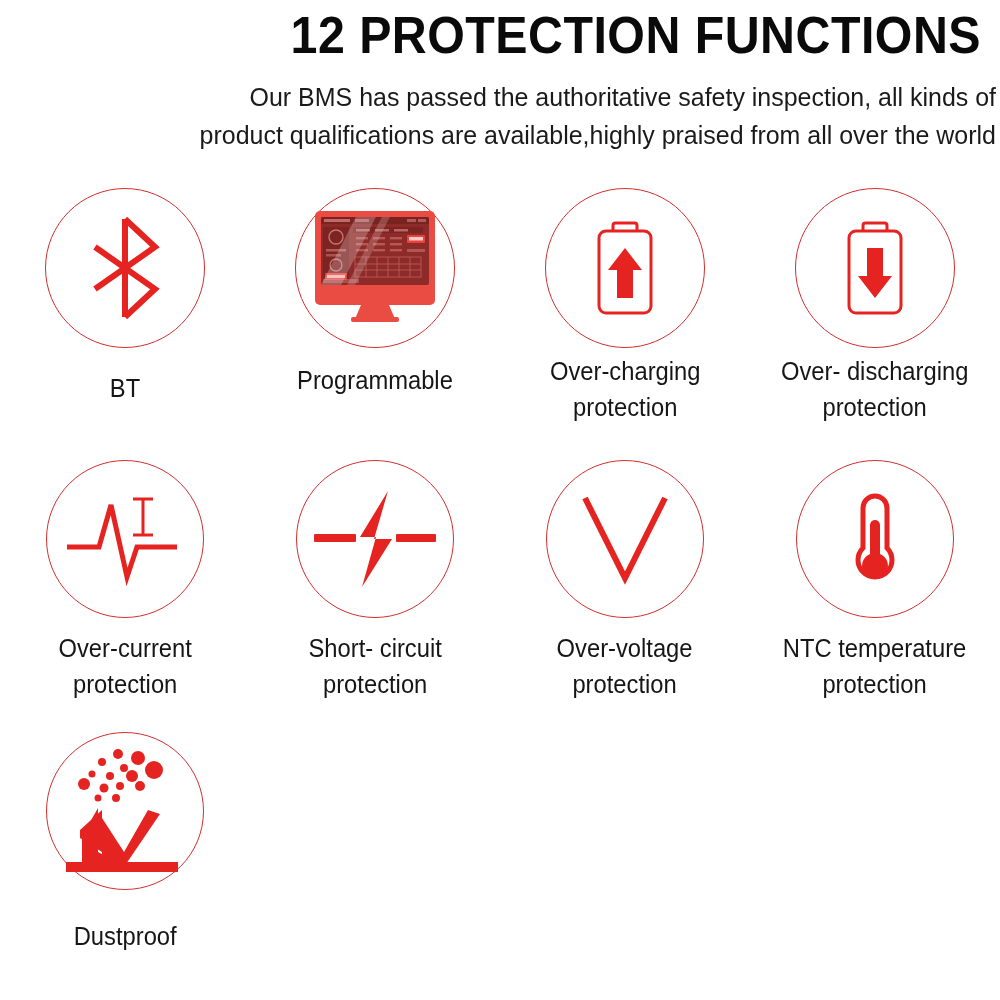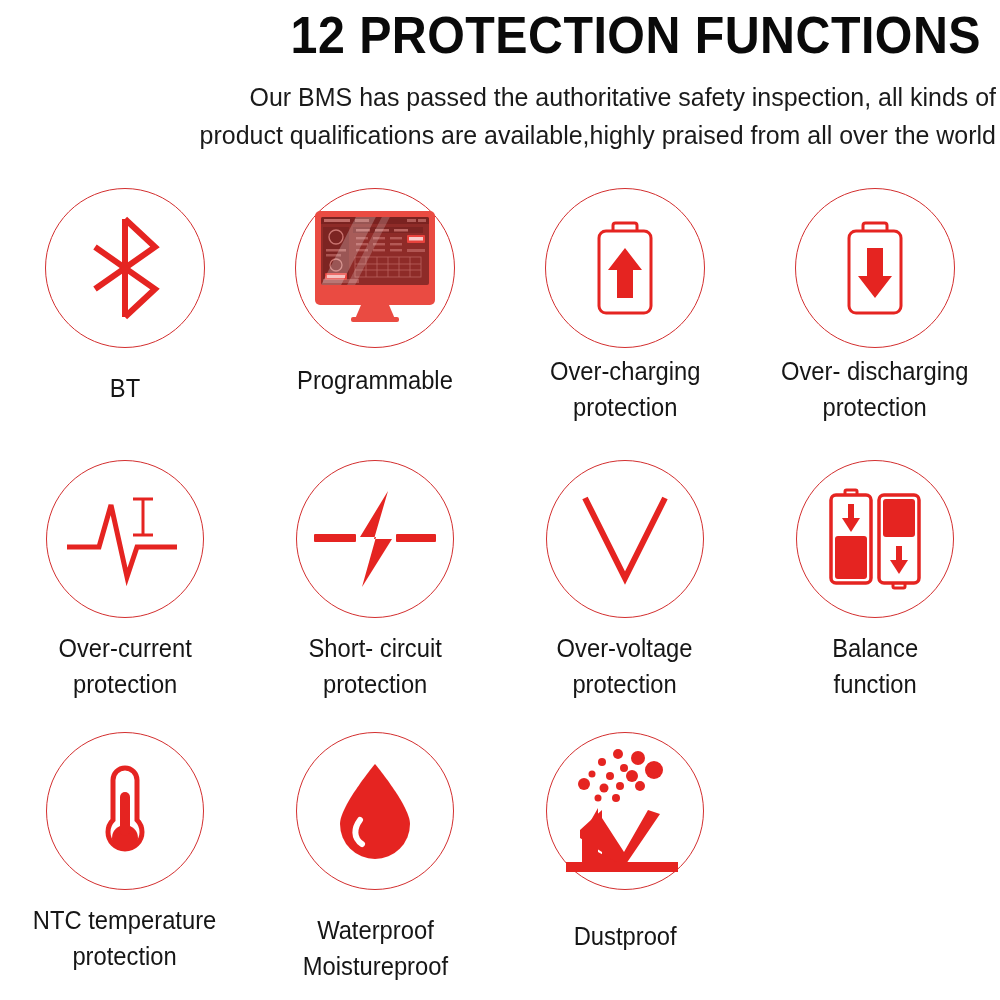--- a/index.html
+++ b/index.html
@@ -248,70 +248,35 @@
         <svg width="92" height="90" viewBox="0 0 92 90">
           <path d="M6 4 L46 84 L86 4" fill="none" stroke="#e52421" stroke-width="6" stroke-linecap="butt" stroke-linejoin="miter"></path>
         </svg>
       </div>
       <div class="label">
         <span>Over-voltage</span>
         <span class="l2">protection</span>
       </div>
     </div>
 
-    <div class="cell r2 c7">
-      <div class="circle">
-        <svg width="100" height="102" viewBox="0 0 100 102">
-
-          <rect x="20" y="2" width="12" height="7" rx="1.5" fill="#ffffff" stroke="#e52421" stroke-width="3"></rect>
-          <rect x="6" y="7" width="40" height="88" rx="5" fill="#ffffff" stroke="#e52421" stroke-width="3.5"></rect>
-          <rect x="10" y="48" width="32" height="43" rx="3" fill="#e52421"></rect>
-          <path d="M26 16 L26 32 L32 32 L26 42 L20 32 L26 32 Z" fill="#e52421"></path>
-          <rect x="23" y="16" width="6" height="18" fill="#e52421"></rect>
-          <polygon points="26,44 17,30 35,30" fill="#e52421"></polygon>
-
-          <rect x="68" y="93" width="12" height="7" rx="1.5" fill="#ffffff" stroke="#e52421" stroke-width="3"></rect>
-          <rect x="54" y="7" width="40" height="88" rx="5" fill="#ffffff" stroke="#e52421" stroke-width="3.5"></rect>
-          <rect x="58" y="11" width="32" height="38" rx="3" fill="#e52421"></rect>
-          <rect x="71" y="58" width="6" height="18" fill="#e52421"></rect>
-          <polygon points="74,86 65,72 83,72" fill="#e52421"></polygon>
-        </svg>
-      </div>
-      <div class="label">
-        <span>Balance</span>
-        <span class="l2">function</span>
-      </div>
-    </div>
 
     <div class="cell r3 c8">
       <div class="circle">
         <svg width="68" height="106" viewBox="0 0 68 106">
           <path d="M22 22 a12 12 0 0 1 24 0 L46 62 a17 17 0 1 1 -24 0 Z" fill="#ffffff" stroke="#e52421" stroke-width="5"></path>
           <circle cx="34" cy="80" r="13" fill="#e52421"></circle>
           <rect x="29" y="34" width="10" height="44" rx="5" fill="#e52421"></rect>
         </svg>
       </div>
       <div class="label">
         <span>NTC temperature</span>
         <span class="l2">protection</span>
       </div>
     </div>
 
-    <div class="cell r3 c9">
-      <div class="circle">
-        <svg width="86" height="98" viewBox="0 0 86 98">
-          <path d="M43 2 C43 2 78 44 78 62 A35 35 0 0 1 8 62 C8 44 43 2 43 2 Z" fill="#e52421"></path>
-          <path d="M28 58 C22 66 21 76 30 82" fill="none" stroke="#ffffff" stroke-width="6" stroke-linecap="round"></path>
-        </svg>
-      </div>
-      <div class="label">
-        <span>Waterproof</span>
-        <span class="l2">Moistureproof</span>
-      </div>
-    </div>
 
 
     <div class="cell r3 c11">
       <div class="circle">
         <svg width="126" height="126" viewBox="0 0 126 126">
           <g fill="#e52421">
             <circle cx="56" cy="6" r="5"></circle>
             <circle cx="76" cy="10" r="7"></circle>
             <circle cx="40" cy="14" r="4"></circle>
             <circle cx="62" cy="20" r="4"></circle>

